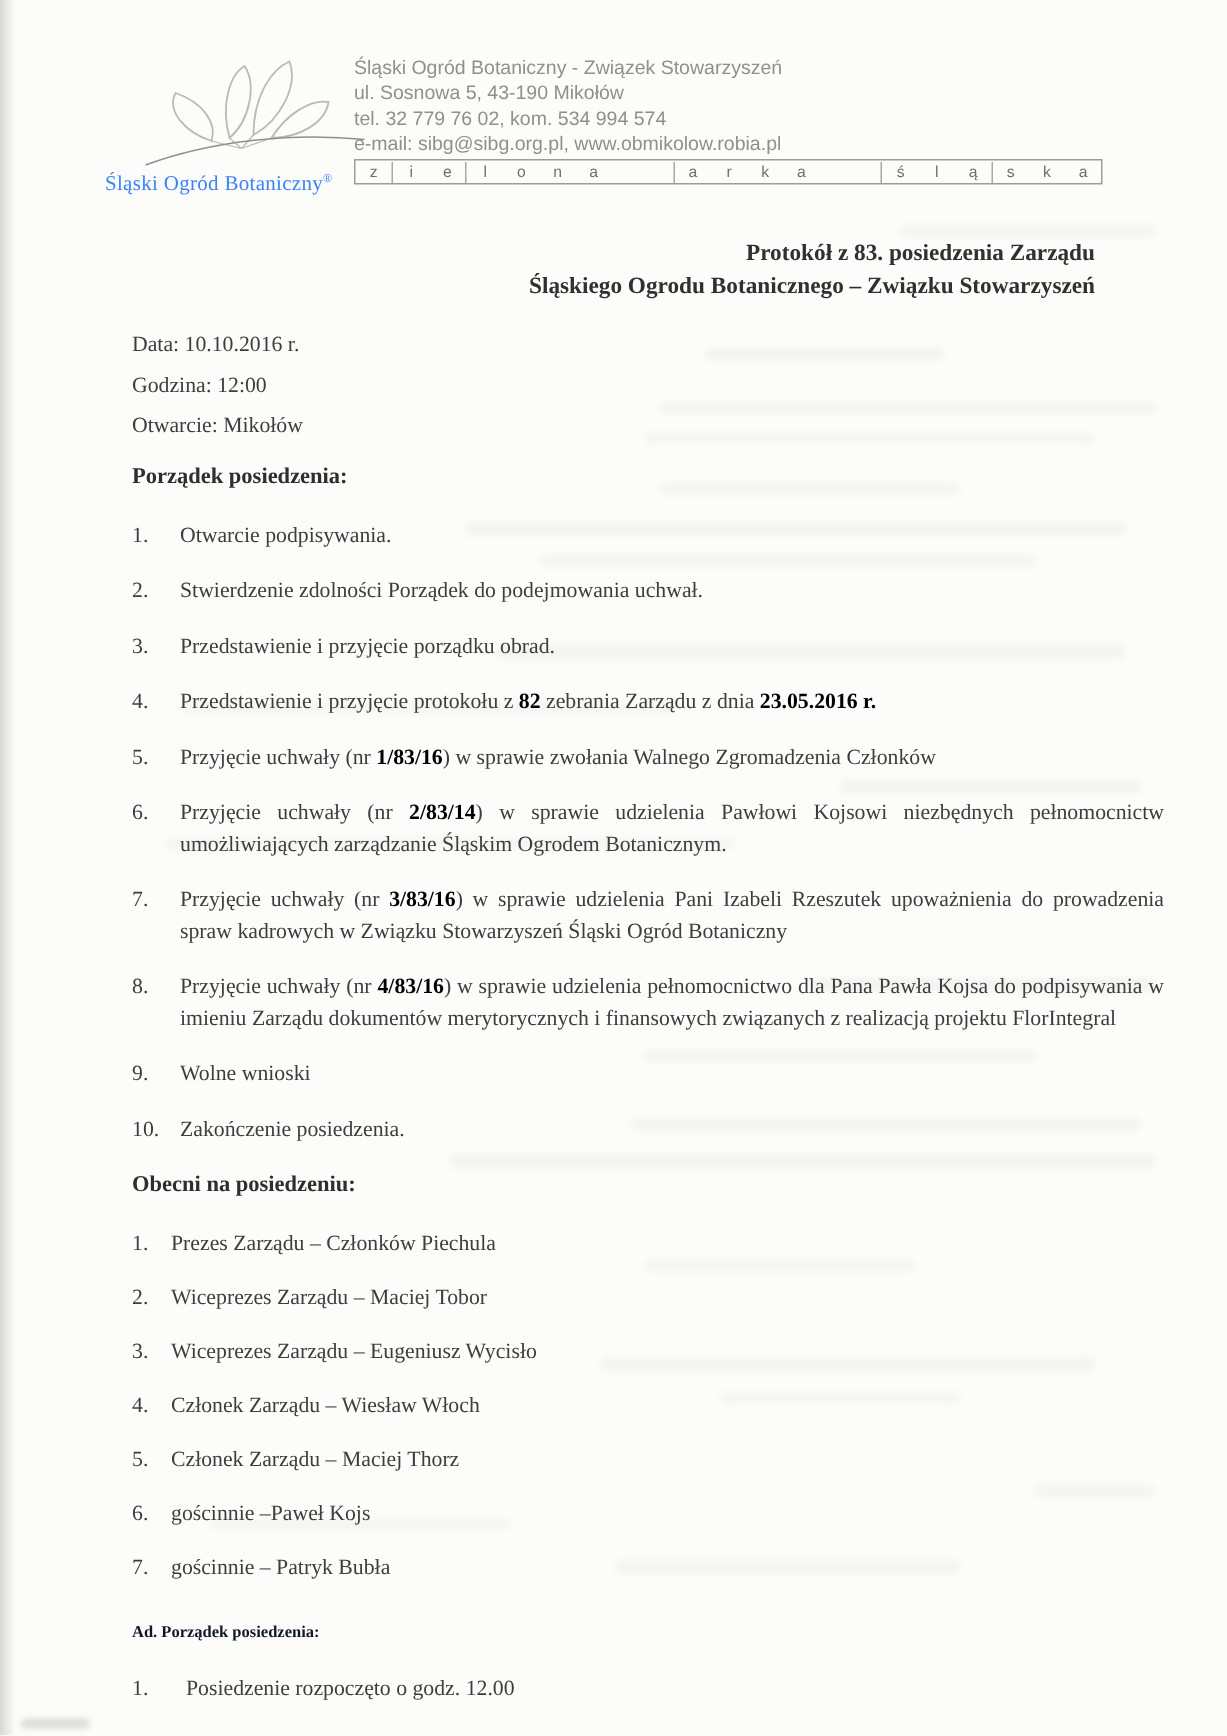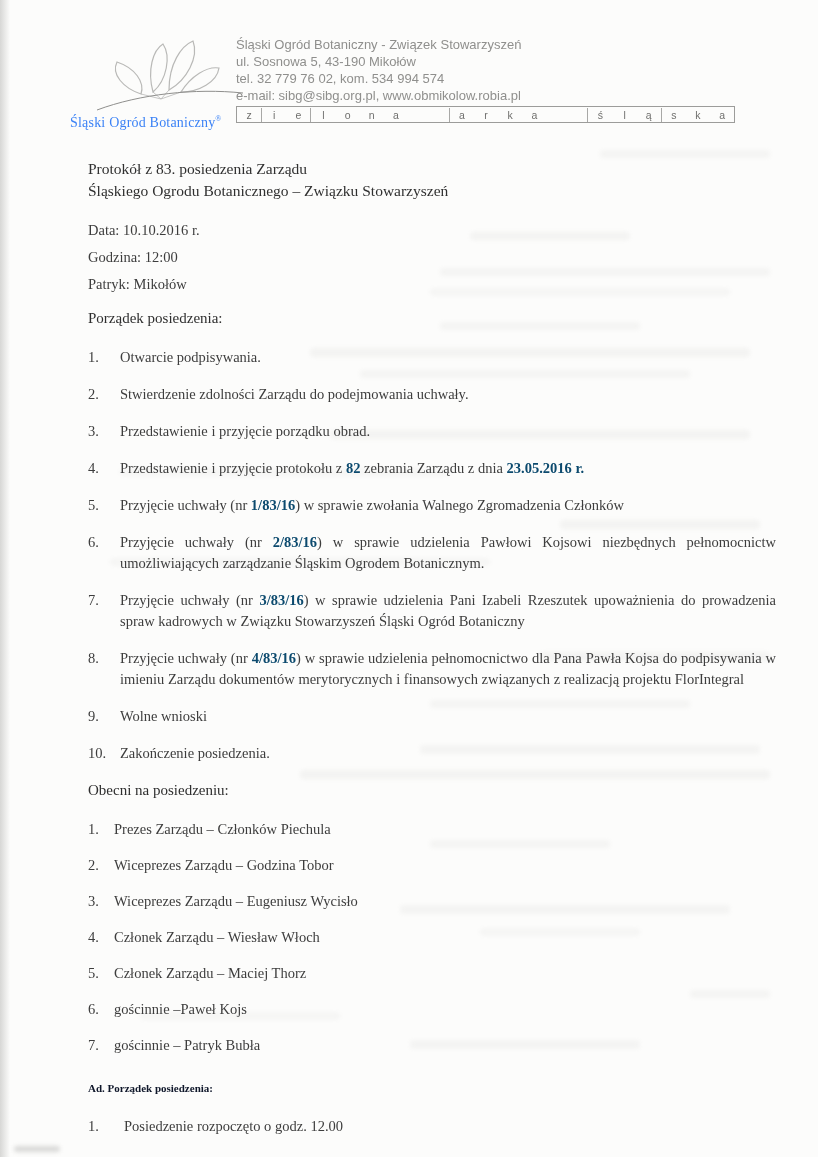--- a/index.html
+++ b/index.html
@@ -28,33 +28,33 @@
   .tagline-box{position:absolute;left:236px;top:106px;width:497px;height:15px;
     border:1px solid #9c9c9a;display:flex;align-items:center;
     font-family:"Liberation Sans","DejaVu Sans",sans-serif;
     font-size:10.5px;color:#6f6f6d;}
   .tagline-box .cell{flex:1;text-align:center;line-height:14px;}
   .tagline-box .gap{flex:1.7;}
   .tagline-box .cell.divided{border-left:1px solid #a8a8a6;}
 
   
   .content{position:absolute;left:88px;top:158px;width:694px;}
-  .title{width:642px;text-align:left;font-weight:normal;font-size:15.5px;
+  .title{width:642px;text-align:right;font-weight:bold;font-size:15.5px;
     line-height:22px;color:#303030;margin-bottom:19px;}
   .meta{margin-bottom:15px;}
   .meta-line{font-size:14.5px;line-height:18px;margin-bottom:9px;}
-  .sec-heading{font-weight:normal;font-size:15px;color:#2e2e2e;
+  .sec-heading{font-weight:bold;font-size:15px;color:#2e2e2e;
     margin:14px 0 18px 0;line-height:21px;}
   .agenda-item,.att-item{display:flex;font-size:14.5px;line-height:21px;margin-bottom:16px;}
   .agenda-item .num{flex:0 0 32px;}
   .agenda-item .itext{flex:1;padding-right:6px;}
   .agenda-item.justify .itext{text-align:justify;}
   .att-item{margin-bottom:15px;}
   .att-item .num{flex:0 0 26px;}
-  .agenda-item b,.att-item b{color:#0c4a6e;}
+  .agenda-item b,.att-item b{color:#000000;}
   .ad-heading{font-weight:bold;font-size:11px;color:#0f172a;margin:26px 0 22px 0;}
   .ad-item{display:flex;font-size:14.5px;line-height:21px;}
   .ad-item .num{flex:0 0 36px;}
 </style>
 </head>
 <body>
 
 <div class="edge-left"></div>
 <div class="edge-bottom-smudge"></div>
 
@@ -125,48 +125,48 @@
 
 <div class="content">
   <div class="title">
     <div>Protokół  z 83. posiedzenia Zarządu</div>
     <div>Śląskiego Ogrodu Botanicznego – Związku Stowarzyszeń</div>
   </div>
 
   <div class="meta">
     <div class="meta-line">Data: 10.10.2016 r.</div>
     <div class="meta-line">Godzina:  12:00</div>
-    <div class="meta-line">Patryk: Mikołów</div>
+    <div class="meta-line">Otwarcie: Mikołów</div>
   </div>
 
   <div class="sec-heading">Porządek posiedzenia:</div>
   <div id="agenda-list">
       <div class="agenda-item">
         <span class="num">1.</span>
         <span class="itext"><span>Otwarcie podpisywania.</span></span>
       </div>
       <div class="agenda-item">
         <span class="num">2.</span>
-        <span class="itext"><span>Stwierdzenie zdolności Zarządu do podejmowania uchwały.</span></span>
+        <span class="itext"><span>Stwierdzenie zdolności Porządek do podejmowania uchwał.</span></span>
       </div>
       <div class="agenda-item">
         <span class="num">3.</span>
         <span class="itext"><span>Przedstawienie i przyjęcie porządku obrad.</span></span>
       </div>
       <div class="agenda-item">
         <span class="num">4.</span>
         <span class="itext"><span>Przedstawienie i przyjęcie protokołu z </span><b>82</b><span> zebrania Zarządu z dnia </span><b>23.05.2016 r.</b></span>
       </div>
       <div class="agenda-item">
         <span class="num">5.</span>
         <span class="itext"><span>Przyjęcie uchwały (nr </span><b>1/83/16</b><span>) w sprawie zwołania Walnego Zgromadzenia Członków</span></span>
       </div>
       <div class="agenda-item justify">
         <span class="num">6.</span>
-        <span class="itext"><span>Przyjęcie uchwały (nr </span><b>2/83/16</b><span>) w sprawie udzielenia Pawłowi Kojsowi niezbędnych pełnomocnictw umożliwiających zarządzanie Śląskim Ogrodem Botanicznym.</span></span>
+        <span class="itext"><span>Przyjęcie uchwały (nr </span><b>2/83/14</b><span>) w sprawie udzielenia Pawłowi Kojsowi niezbędnych pełnomocnictw umożliwiających zarządzanie Śląskim Ogrodem Botanicznym.</span></span>
       </div>
       <div class="agenda-item justify">
         <span class="num">7.</span>
         <span class="itext"><span>Przyjęcie uchwały (nr </span><b>3/83/16</b><span>) w sprawie udzielenia Pani Izabeli Rzeszutek upoważnienia do prowadzenia spraw kadrowych w Związku Stowarzyszeń Śląski Ogród Botaniczny</span></span>
       </div>
       <div class="agenda-item justify">
         <span class="num">8.</span>
         <span class="itext"><span>Przyjęcie uchwały (nr </span><b>4/83/16</b><span>) w sprawie udzielenia pełnomocnictwo dla Pana Pawła Kojsa do podpisywania w imieniu Zarządu dokumentów merytorycznych i finansowych związanych z realizacją projektu FlorIntegral</span></span>
       </div>
       <div class="agenda-item">
@@ -180,21 +180,21 @@
     </div>
 
   <div class="sec-heading">Obecni na posiedzeniu:</div>
   <div id="att-list">
       <div class="att-item">
         <span class="num">1.</span>
         <span>Prezes Zarządu – Członków Piechula</span>
       </div>
       <div class="att-item">
         <span class="num">2.</span>
-        <span>Wiceprezes Zarządu – Godzina Tobor</span>
+        <span>Wiceprezes Zarządu – Maciej Tobor</span>
       </div>
       <div class="att-item">
         <span class="num">3.</span>
         <span>Wiceprezes Zarządu – Eugeniusz Wycisło</span>
       </div>
       <div class="att-item">
         <span class="num">4.</span>
         <span>Członek Zarządu – Wiesław Włoch</span>
       </div>
       <div class="att-item">

